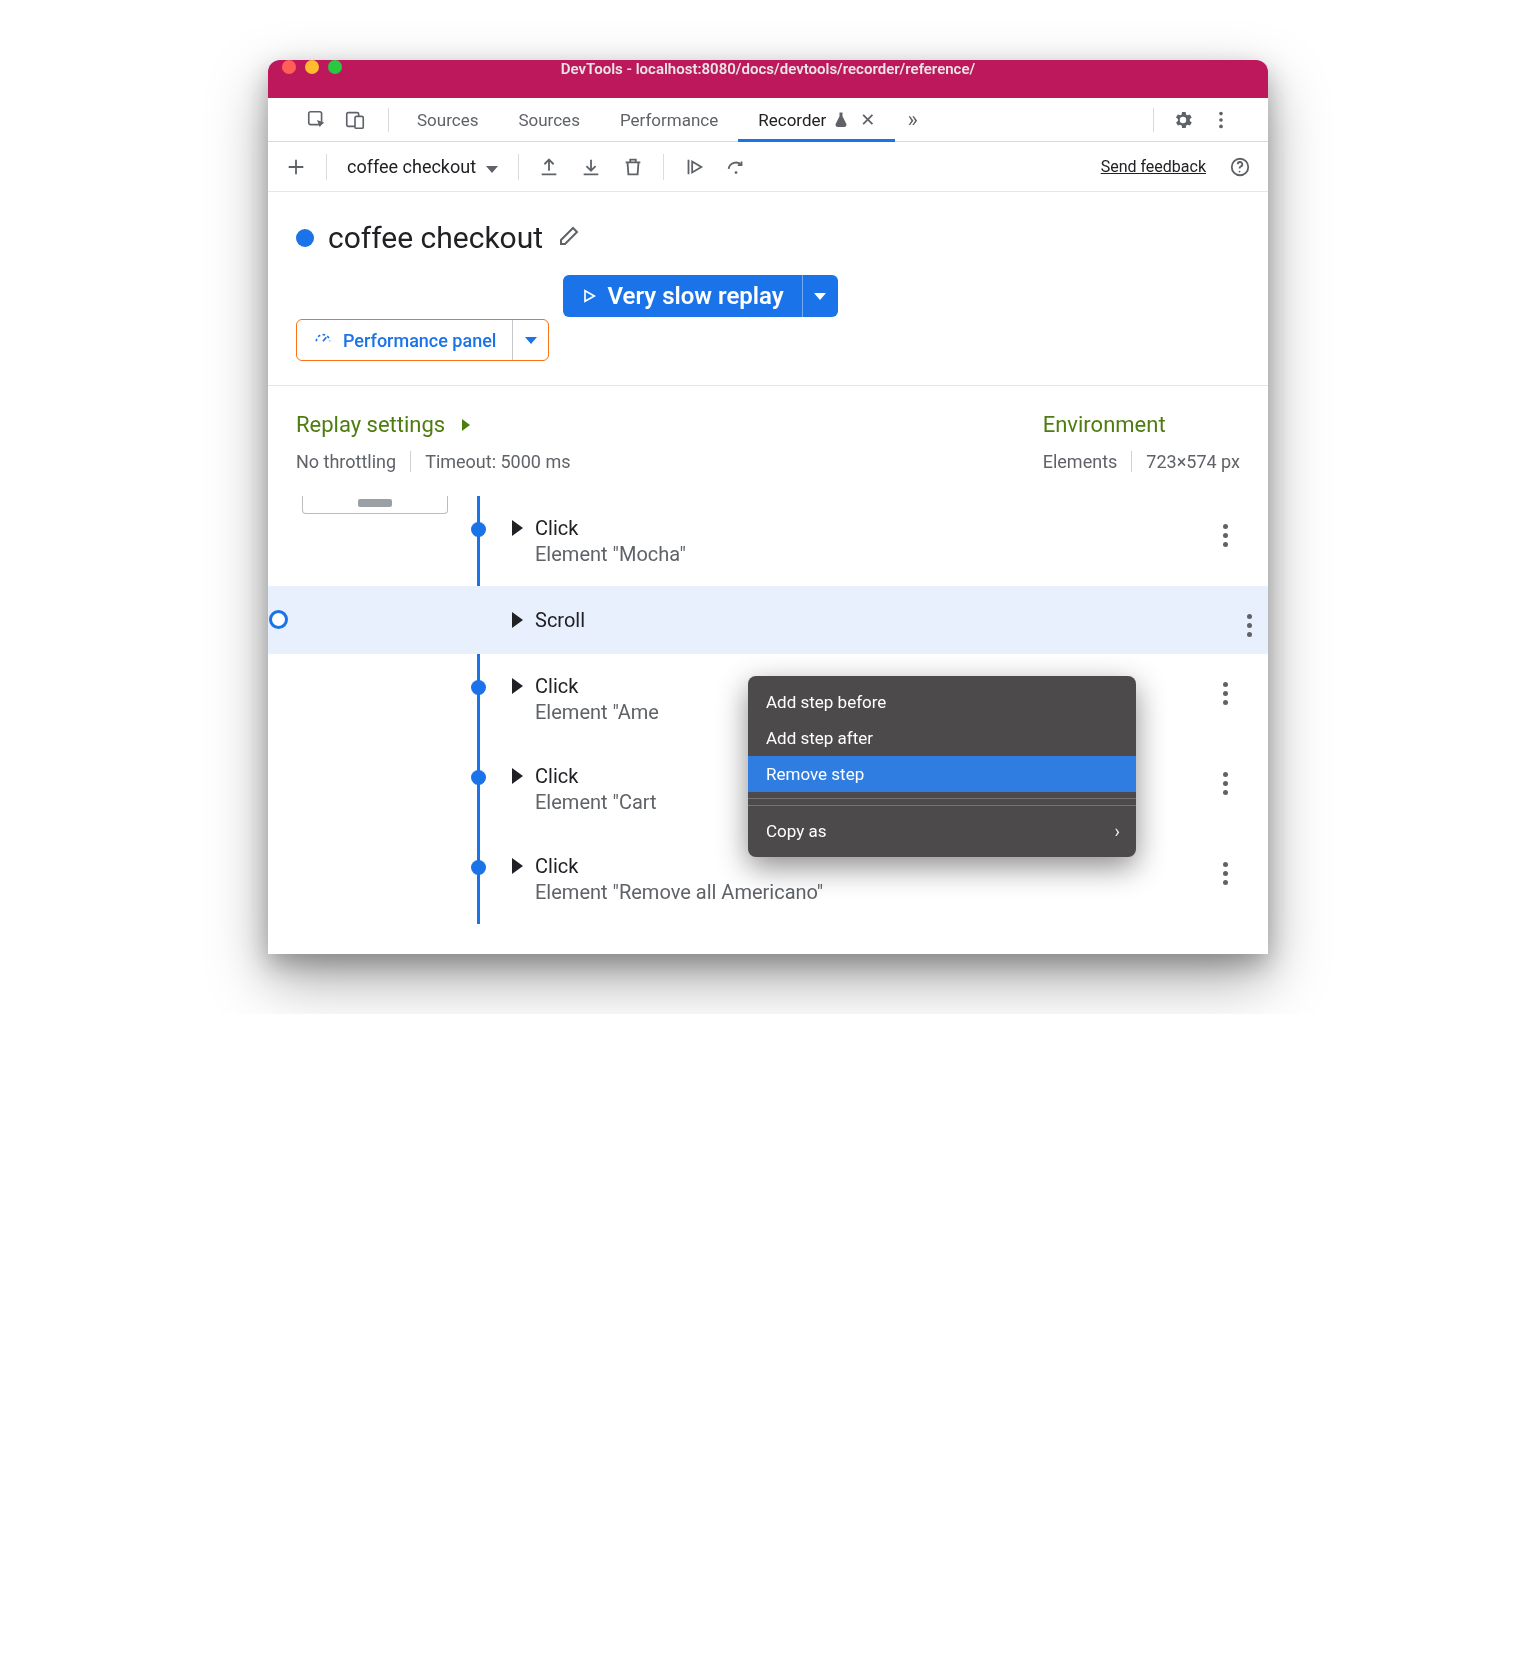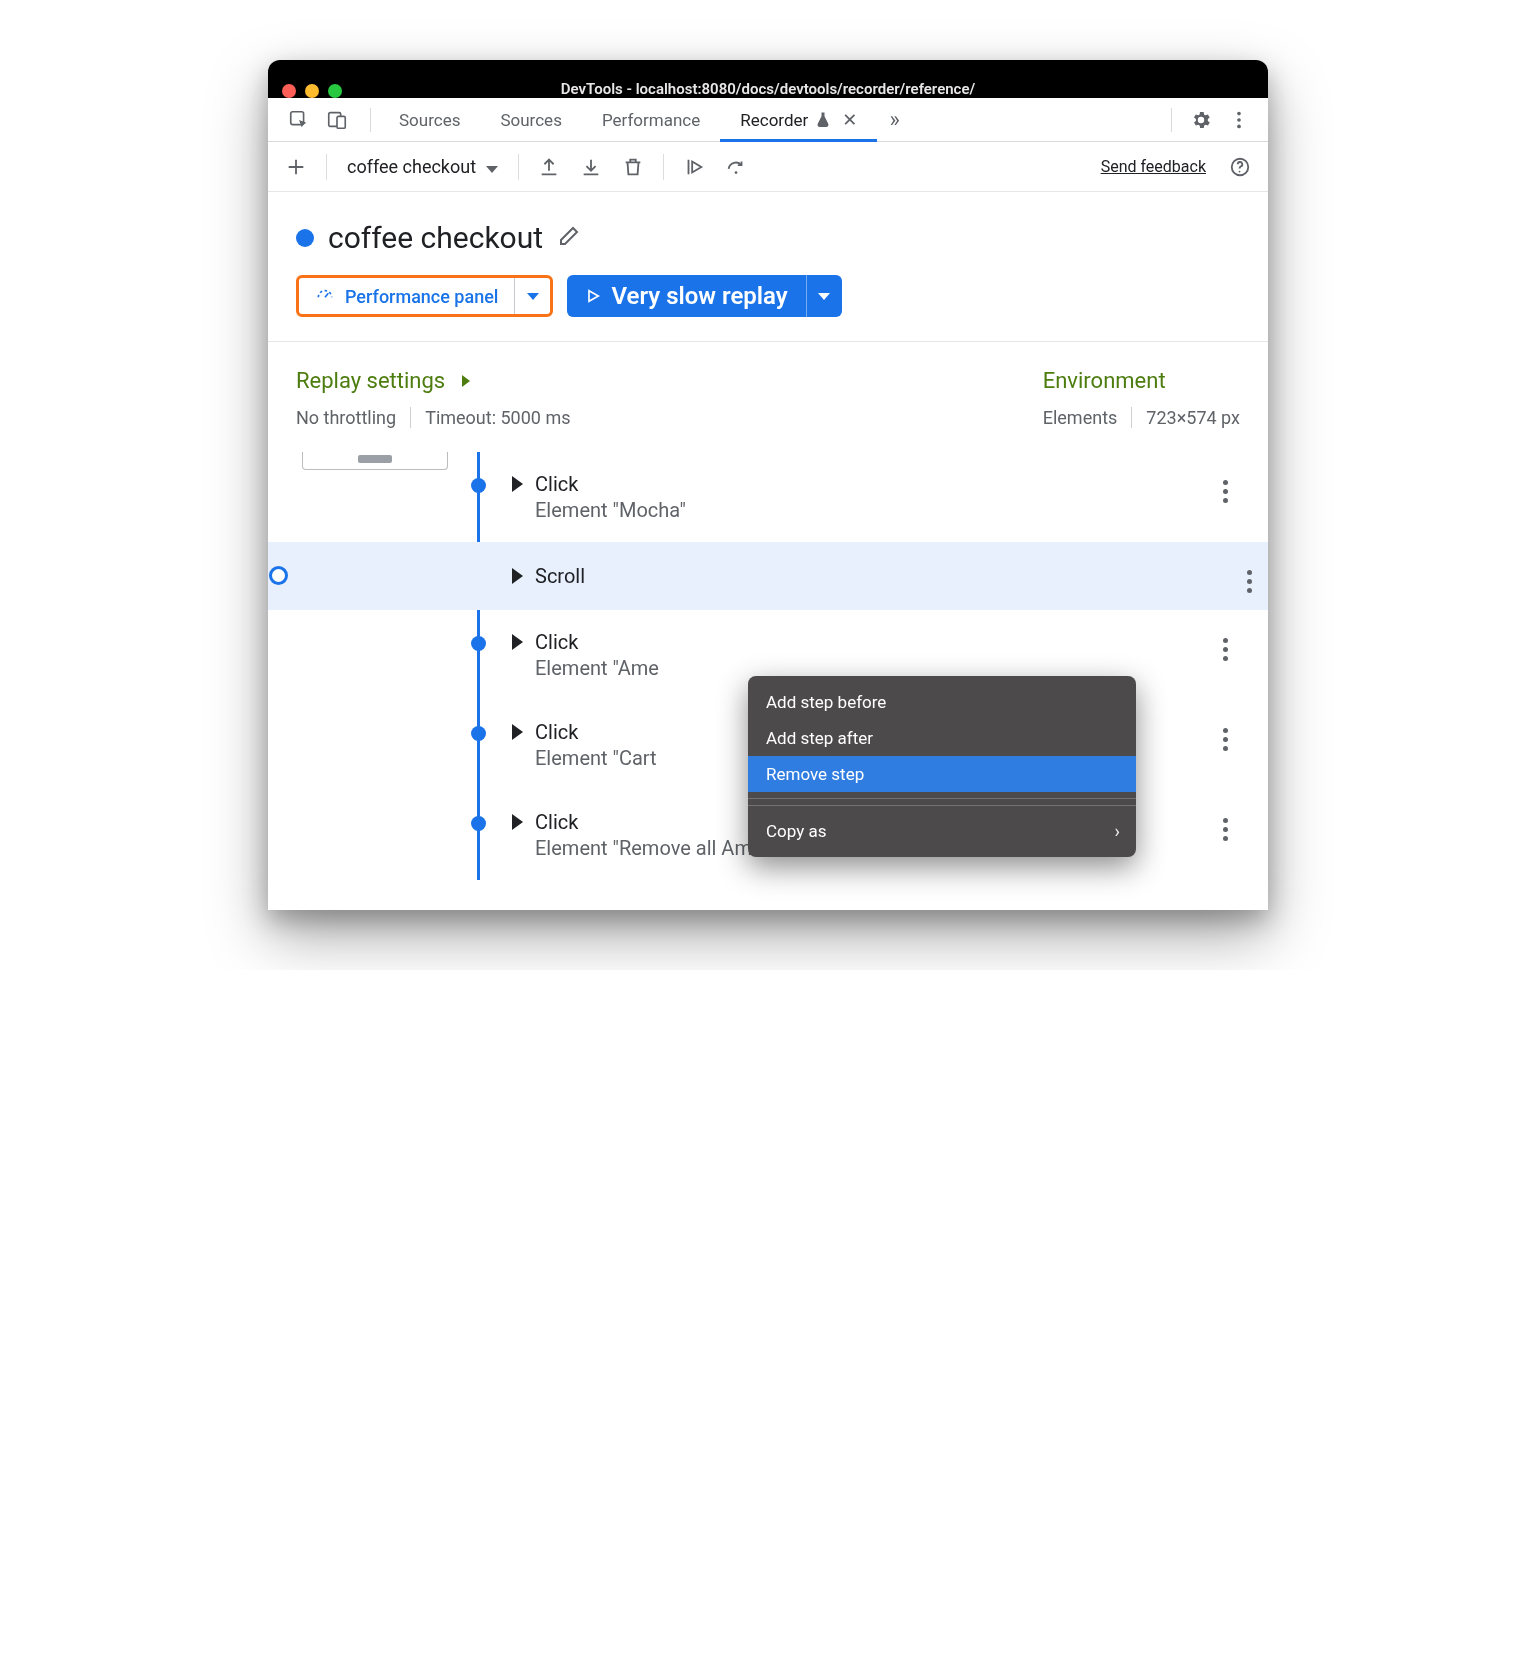--- a/index.html
+++ b/index.html
@@ -13,42 +13,42 @@
   .window {
     width: 1000px;
     border-radius: 12px 12px 0 0;
     overflow: hidden;
     box-shadow: 0 25px 60px rgba(0,0,0,0.35), 0 10px 25px rgba(0,0,0,0.25);
     background: #fff;
     position: relative;
   }
   
   .titlebar {
-    background: #000000;
+    background: #be185d;
     height: 38px;
     display: flex;
-    align-items: flex-end;
+    align-items: flex-start;
     padding: 0 14px;
     position: relative;
   }
   .traffic-lights { display: flex; gap: 9px; }
   .tl { width: 14px; height: 14px; border-radius: 50%; }
   .tl.red { background: #ff5f57; }
   .tl.yellow { background: #febc2e; }
   .tl.green { background: #28c840; }
   .titlebar-title {
     position: absolute; left: 0; right: 0; text-align: center;
     color: #e8e6e6; font-size: 15px; font-weight: 600;
     pointer-events: none;
   }
   
   .tabstrip {
     display: flex; align-items: center;
     height: 44px; border-bottom: 1px solid #d9d9d9;
-    padding: 0 6px;
+    padding: 0 24px;
   }
   .ts-left { display: flex; align-items: center; gap: 4px; padding: 0 8px; }
   .ts-icon-btn {
     width: 34px; height: 34px; display: flex; align-items: center; justify-content: center;
     color: #5f6368; border-radius: 4px;
   }
   .ts-icon-btn svg { width: 22px; height: 22px; }
   .ts-divider { width: 1px; height: 24px; background: #d9d9d9; margin: 0 8px; }
   .tabs { display: flex; align-items: stretch; height: 100%; }
   .tab {
@@ -89,22 +89,23 @@
   }
   
   .header-area { padding: 28px 28px 24px 28px; border-bottom: 1px solid #e6e6e6; }
   .rec-title-row { display: flex; align-items: center; gap: 14px; margin-bottom: 20px; }
   .rec-dot { width: 18px; height: 18px; border-radius: 50%; background: #1a73e8; }
   .rec-title { font-size: 30px; font-weight: 400; color: #202124; }
   .edit-icon { color: #5f6368; }
   .edit-icon svg { width: 24px; height: 24px; }
   .controls-row { display: flex; gap: 14px; }
   .split-outline {
-    display: flex; border: 3px solid #f97316; border-radius: 6px; overflow: hidden;
+    display: flex; border: 1px solid #f97316; border-radius: 6px; overflow: hidden;
     height: 42px;
+    margin-top: 44px;
   }
   .split-outline .main {
     display: flex; align-items: center; gap: 10px; padding: 0 16px;
     color: #1a73e8; font-size: 18px; font-weight: 500;
   }
   .split-outline .caret, .split-filled .caret {
     display: flex; align-items: center; justify-content: center; width: 36px;
   }
   .split-outline .caret { border-left: 1px solid #c5c8cc; color: #1a73e8; }
   .gauge-icon svg { width: 20px; height: 20px; }

